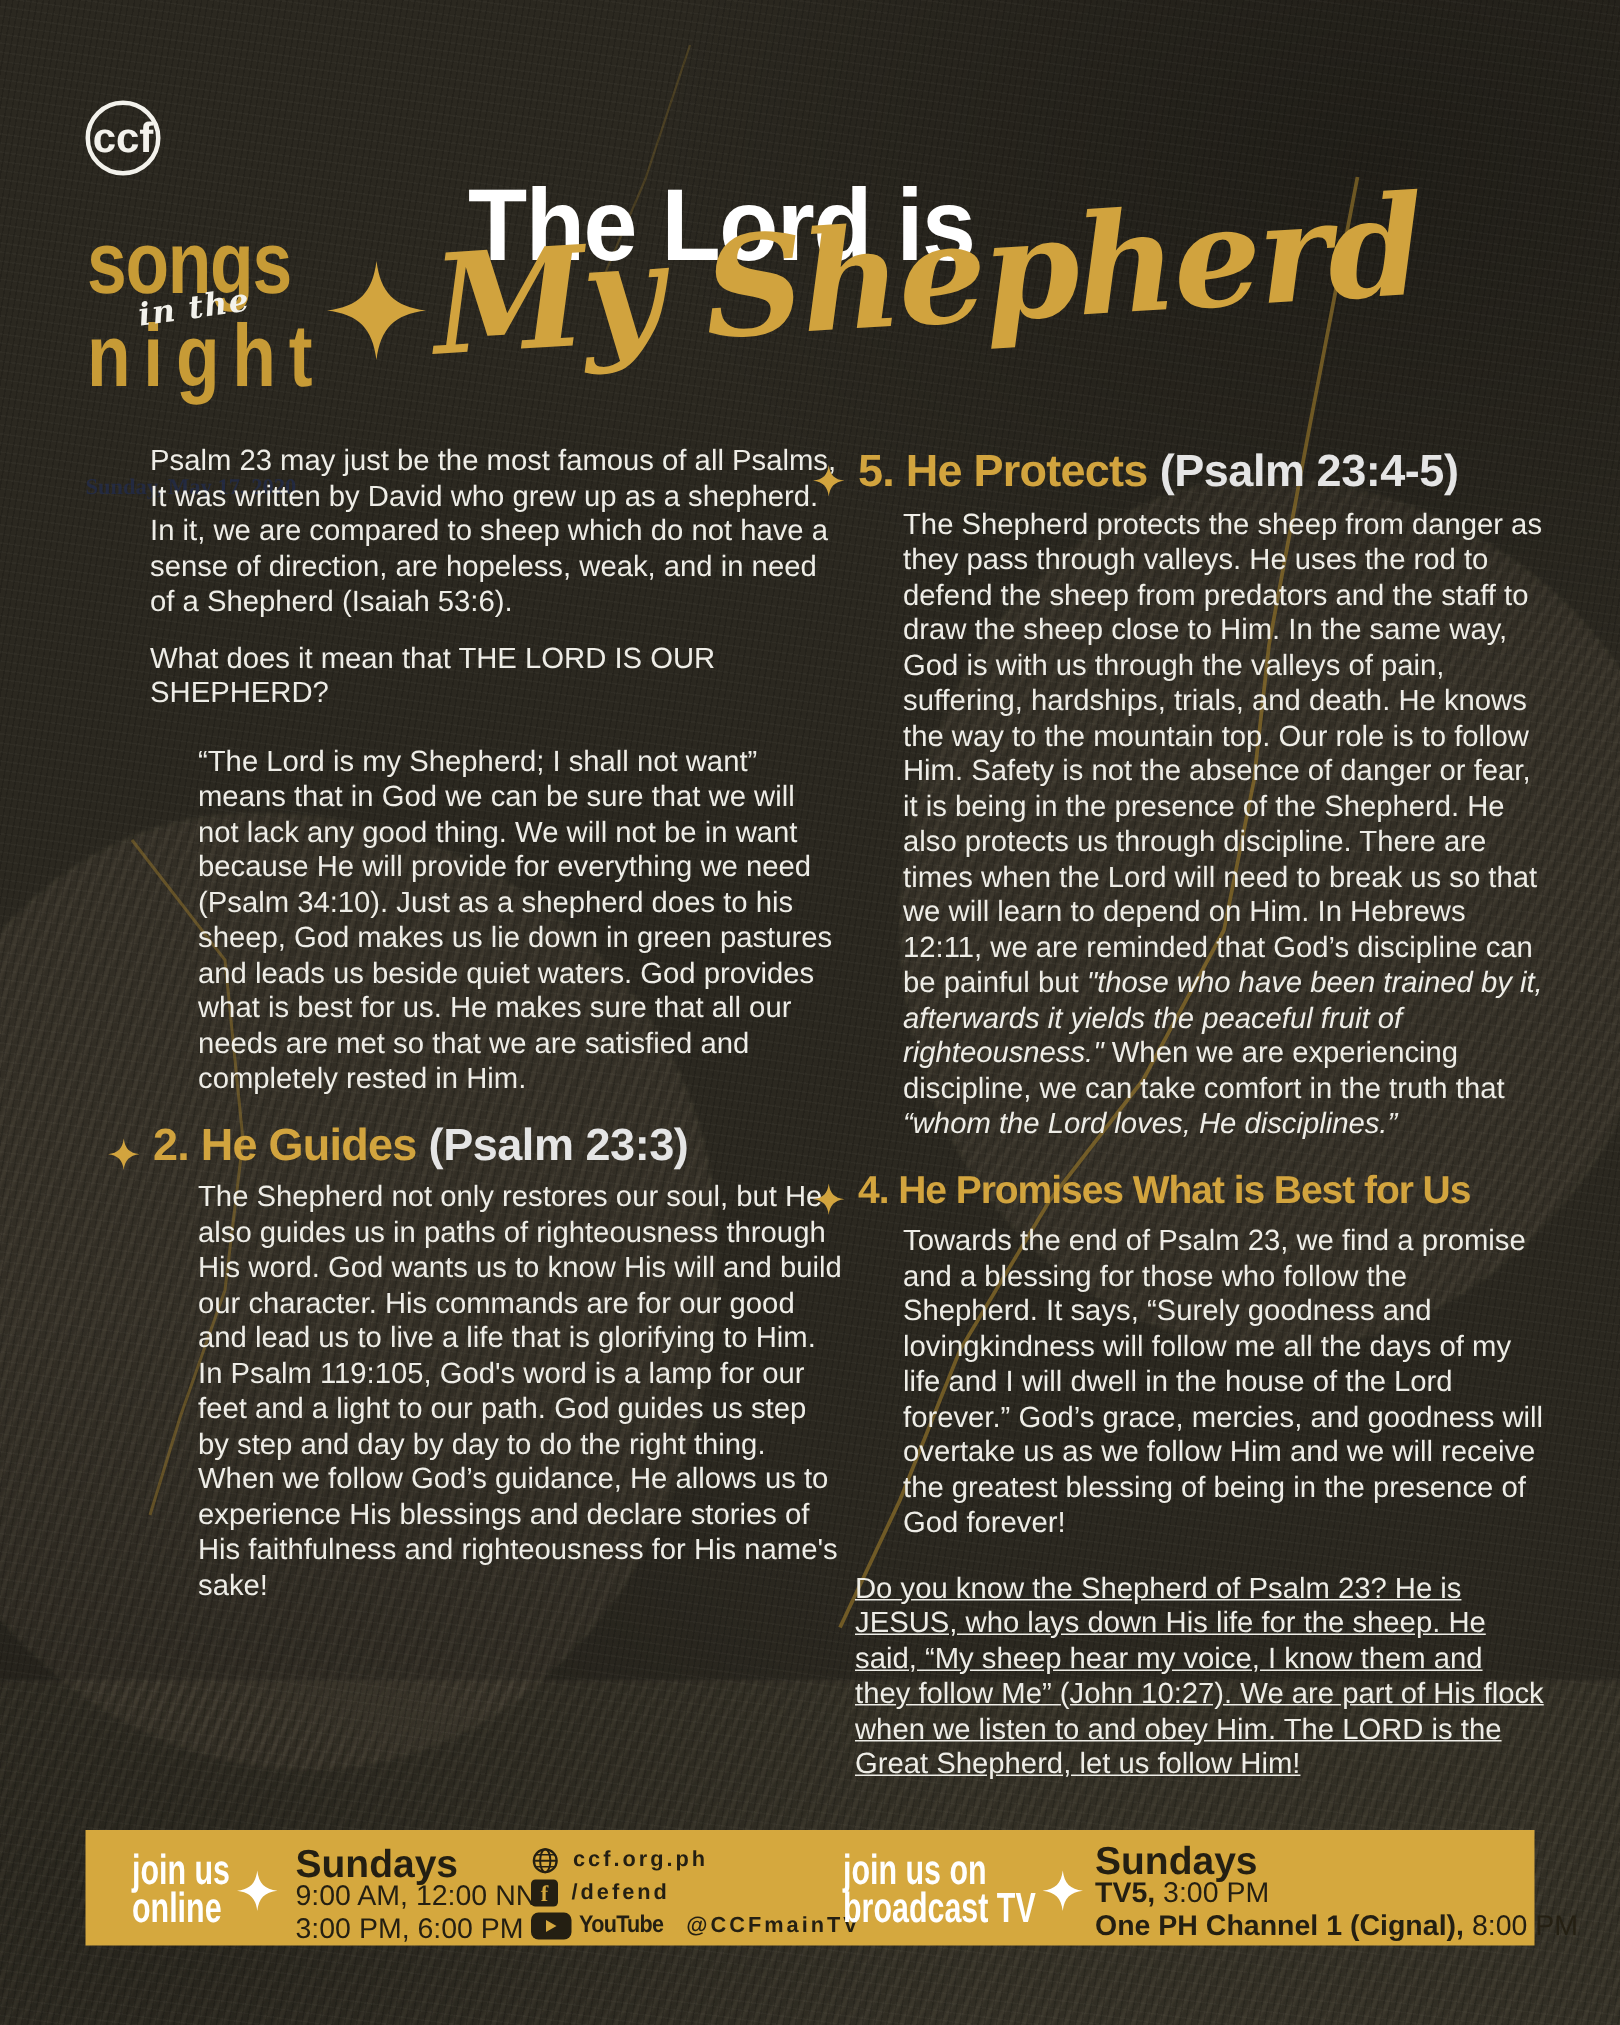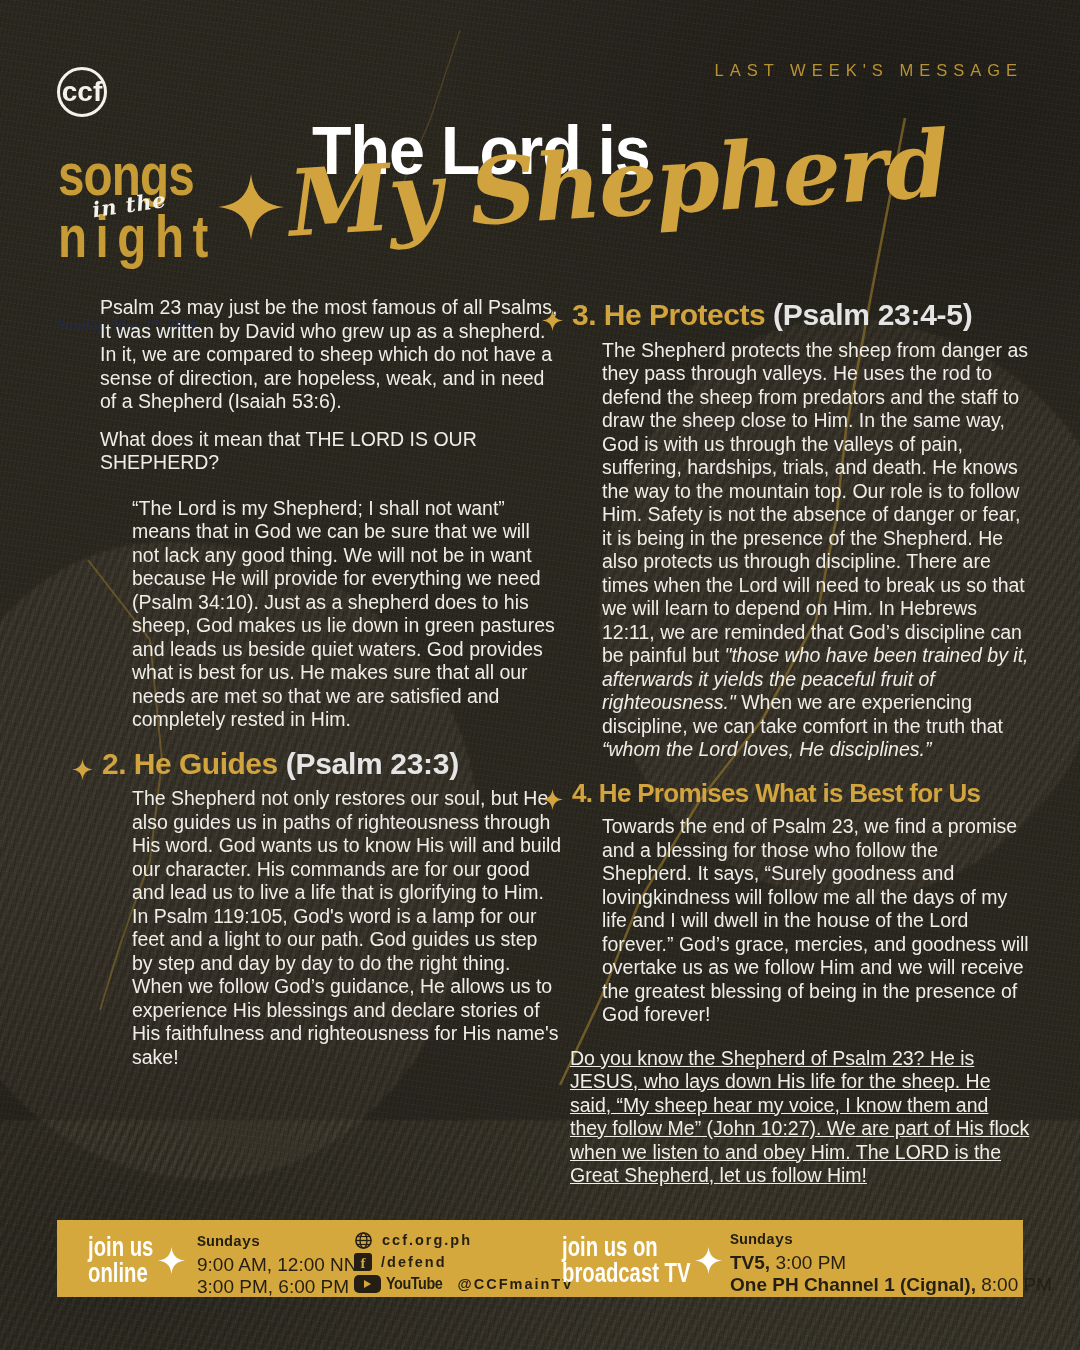--- a/index.html
+++ b/index.html
@@ -74,21 +74,21 @@
   .join-label{position:absolute; color:#ffffff; font-weight:bold; font-size:26px; line-height:24px;
     transform:scale(.78,1.08); transform-origin:left top; white-space:nowrap;}
   .join-online{left:31px; top:13px;}
   .join-tv{left:505px; top:13px;}
   .footer-star{position:absolute; width:27px; height:31px; color:#ffffff;}
   .fstar1{left:101px; top:25px;}
   .fstar2{left:638px; top:25px;}
   .sched{position:absolute; white-space:nowrap;}
   .sched-online{left:140px; top:11px;}
   .sched-tv{left:673px; top:9px;}
-  .sched .day{font-weight:bold; font-size:15px; line-height:23px;font-family:Liberation Mono, monospace;}
+  .sched .day{font-weight:bold; font-size:26px; line-height:23px;}
   .sched .tline{font-size:19px; line-height:21.5px;}
   .social{position:absolute; left:297px; top:10px;}
   .social-row{display:flex; align-items:center; height:20px; margin-bottom:2px; white-space:nowrap;}
   .social-row .txt{font-size:14.5px; letter-spacing:2px; font-weight:bold; margin-left:9px;}
   .glyph-ico{width:19px; height:19px; display:block;}
   .fb-ico{width:18px; height:18px; background:#241f12; border-radius:3px; color:#d5a83e;
     font-family:"Liberation Serif", serif; font-weight:bold; font-size:15px;
     display:flex; align-items:flex-end; justify-content:center; line-height:15px;}
   .yt-logo{width:27px; height:18px; background:#241f12; border-radius:5px;
     display:flex; align-items:center; justify-content:center;}
@@ -106,21 +106,20 @@
   <div class="tex"></div>
   <svg class="ridge" width="1080" height="1350" viewBox="0 0 1080 1350">
     <polyline points="905,118 872,290 846,430 836,520 816,620 762,720 700,800 640,900 600,1000 560,1085" fill="none" stroke="#96762a" stroke-width="2.5" opacity="0.65"></polyline>
     <polyline points="88,560 150,640 162,760 150,860 120,945 100,1010" fill="none" stroke="#96762a" stroke-width="2" opacity="0.5"></polyline>
     <polyline points="460,30 430,120 400,190" fill="none" stroke="#96762a" stroke-width="1.5" opacity="0.3"></polyline>
   </svg>
 
   <div class="ccf-logo">
     <span>ccf</span>
   </div>
-  <div class="lastweek">LAST WEEK'S MESSAGE</div>
 
   <div class="songs-logo">
     <div class="songs-word">songs</div>
     <div class="inthe-word">in the</div>
     <div class="night-word">night</div>
   </div>
   <div class="big-star">
     <svg class="star-svg" viewBox="0 0 100 100">
         <path d="M50 0 C54 32 68 46 100 50 C68 54 54 68 50 100 C46 68 32 54 0 50 C32 46 46 32 50 0 Z"></path>
       </svg>
@@ -153,21 +152,21 @@
   </div>
 
   <div class="col col-right">
     <div class="section">
       <div class="sec-header">
         <span class="star-bullet">
           <svg class="star-svg" viewBox="0 0 100 100">
               <path d="M50 0 C54 32 68 46 100 50 C68 54 54 68 50 100 C46 68 32 54 0 50 C32 46 46 32 50 0 Z"></path>
             </svg>
         </span>
-        <span class="sec-title">3. He Protects</span><span class="sec-ref">(Psalm 23:4-5)</span>
+        <span class="sec-title">5. He Protects</span><span class="sec-ref">(Psalm 23:4-5)</span>
       </div>
       <div class="sec-body"><span>The Shepherd protects the sheep from danger as they pass through valleys. He uses the rod to defend the sheep from predators and the staff to draw the sheep close to Him. In the same way, God is with us through the valleys of pain, suffering, hardships, trials, and death. He knows the way to the mountain top. Our role is to follow Him. Safety is not the absence of danger or fear, it is being in the presence of the Shepherd. He also protects us through discipline. There are times when the Lord will need to break us so that we will learn to depend on Him. In Hebrews 12:11, we are reminded that God’s discipline can be painful but </span><span class="it">"those who have been trained by it, afterwards it yields the peaceful fruit of righteousness."</span><span>  When we are experiencing discipline, we can take comfort in the truth that </span><span class="it">“whom the Lord loves, He disciplines.”</span></div>
     </div>
 
     <div class="section ref-block">
       <div class="sec-header">
         <span class="star-bullet">
           <svg class="star-svg" viewBox="0 0 100 100">
               <path d="M50 0 C54 32 68 46 100 50 C68 54 54 68 50 100 C46 68 32 54 0 50 C32 46 46 32 50 0 Z"></path>
             </svg>

